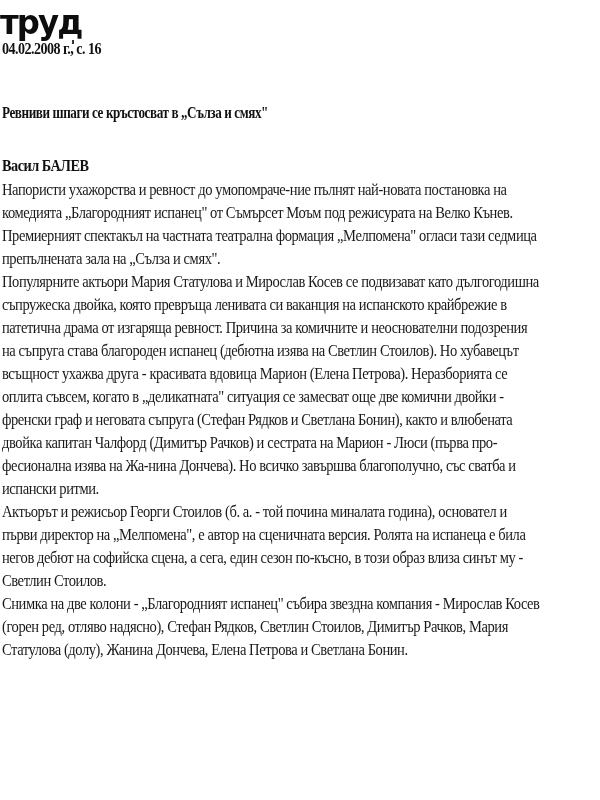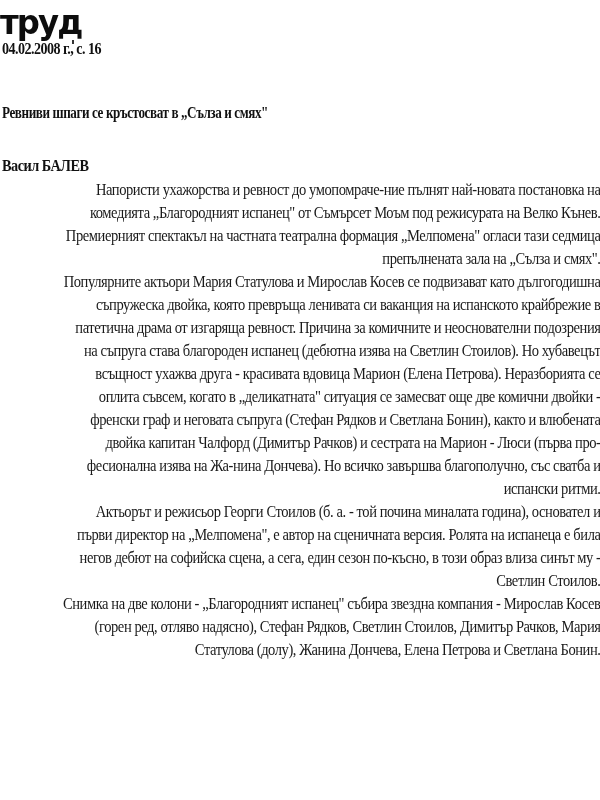--- a/index.html
+++ b/index.html
@@ -15,21 +15,20 @@
       color: #111111;
       font-family: "Liberation Serif", "DejaVu Serif", serif;
     }
     .page {
       position: absolute;
       left: 0;
       top: 0;
       width: 600px;
       height: 800px;
       overflow: hidden;
-      text-align: right;
     }
     .logo {
       position: absolute;
       left: 0px;
       top: 2px;
       font-family: "DejaVu Sans", "Liberation Sans", sans-serif;
       font-weight: bold;
       font-size: 34px;
       letter-spacing: -2px;
       line-height: 40px;

